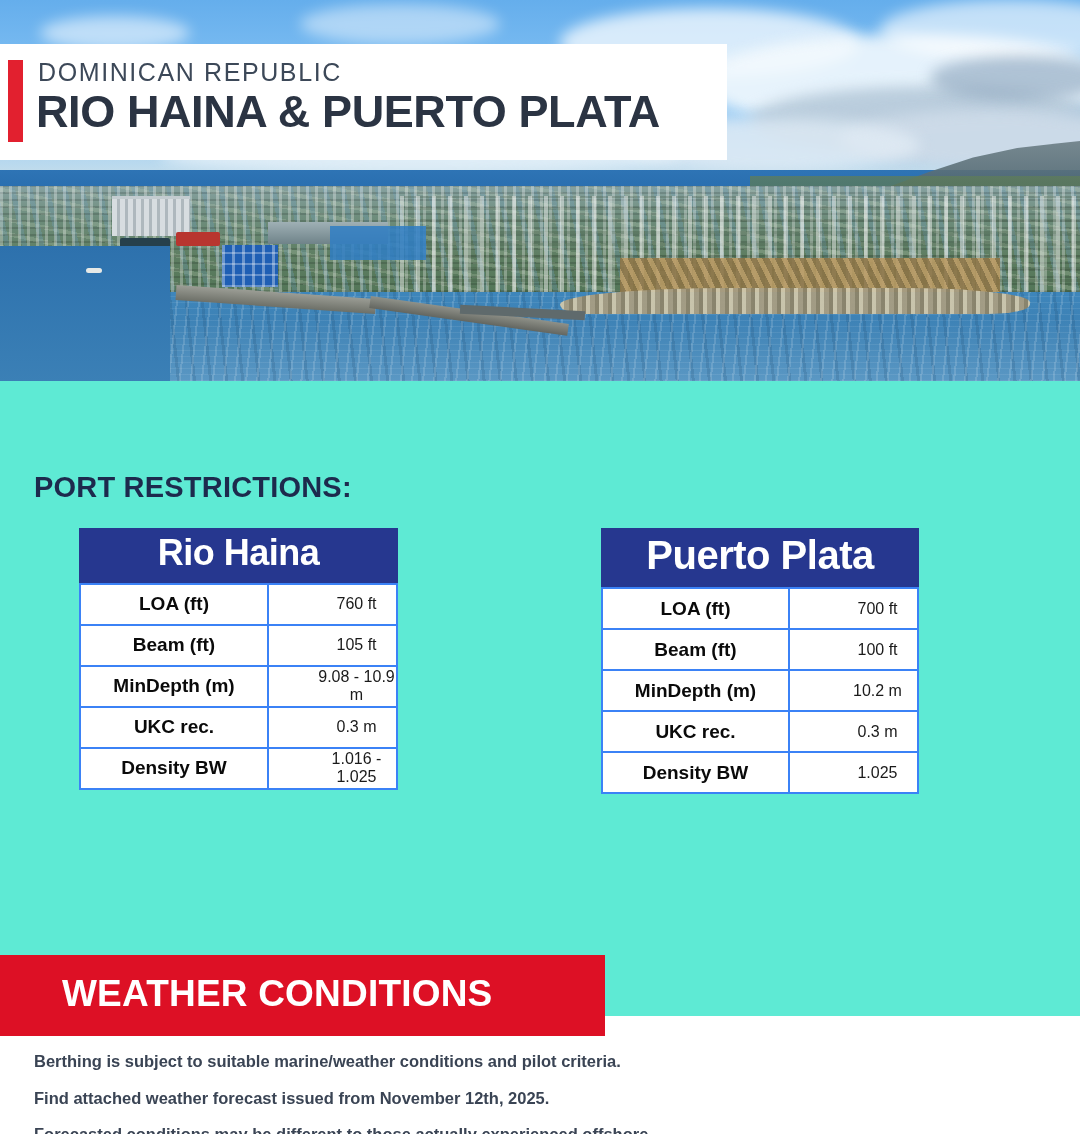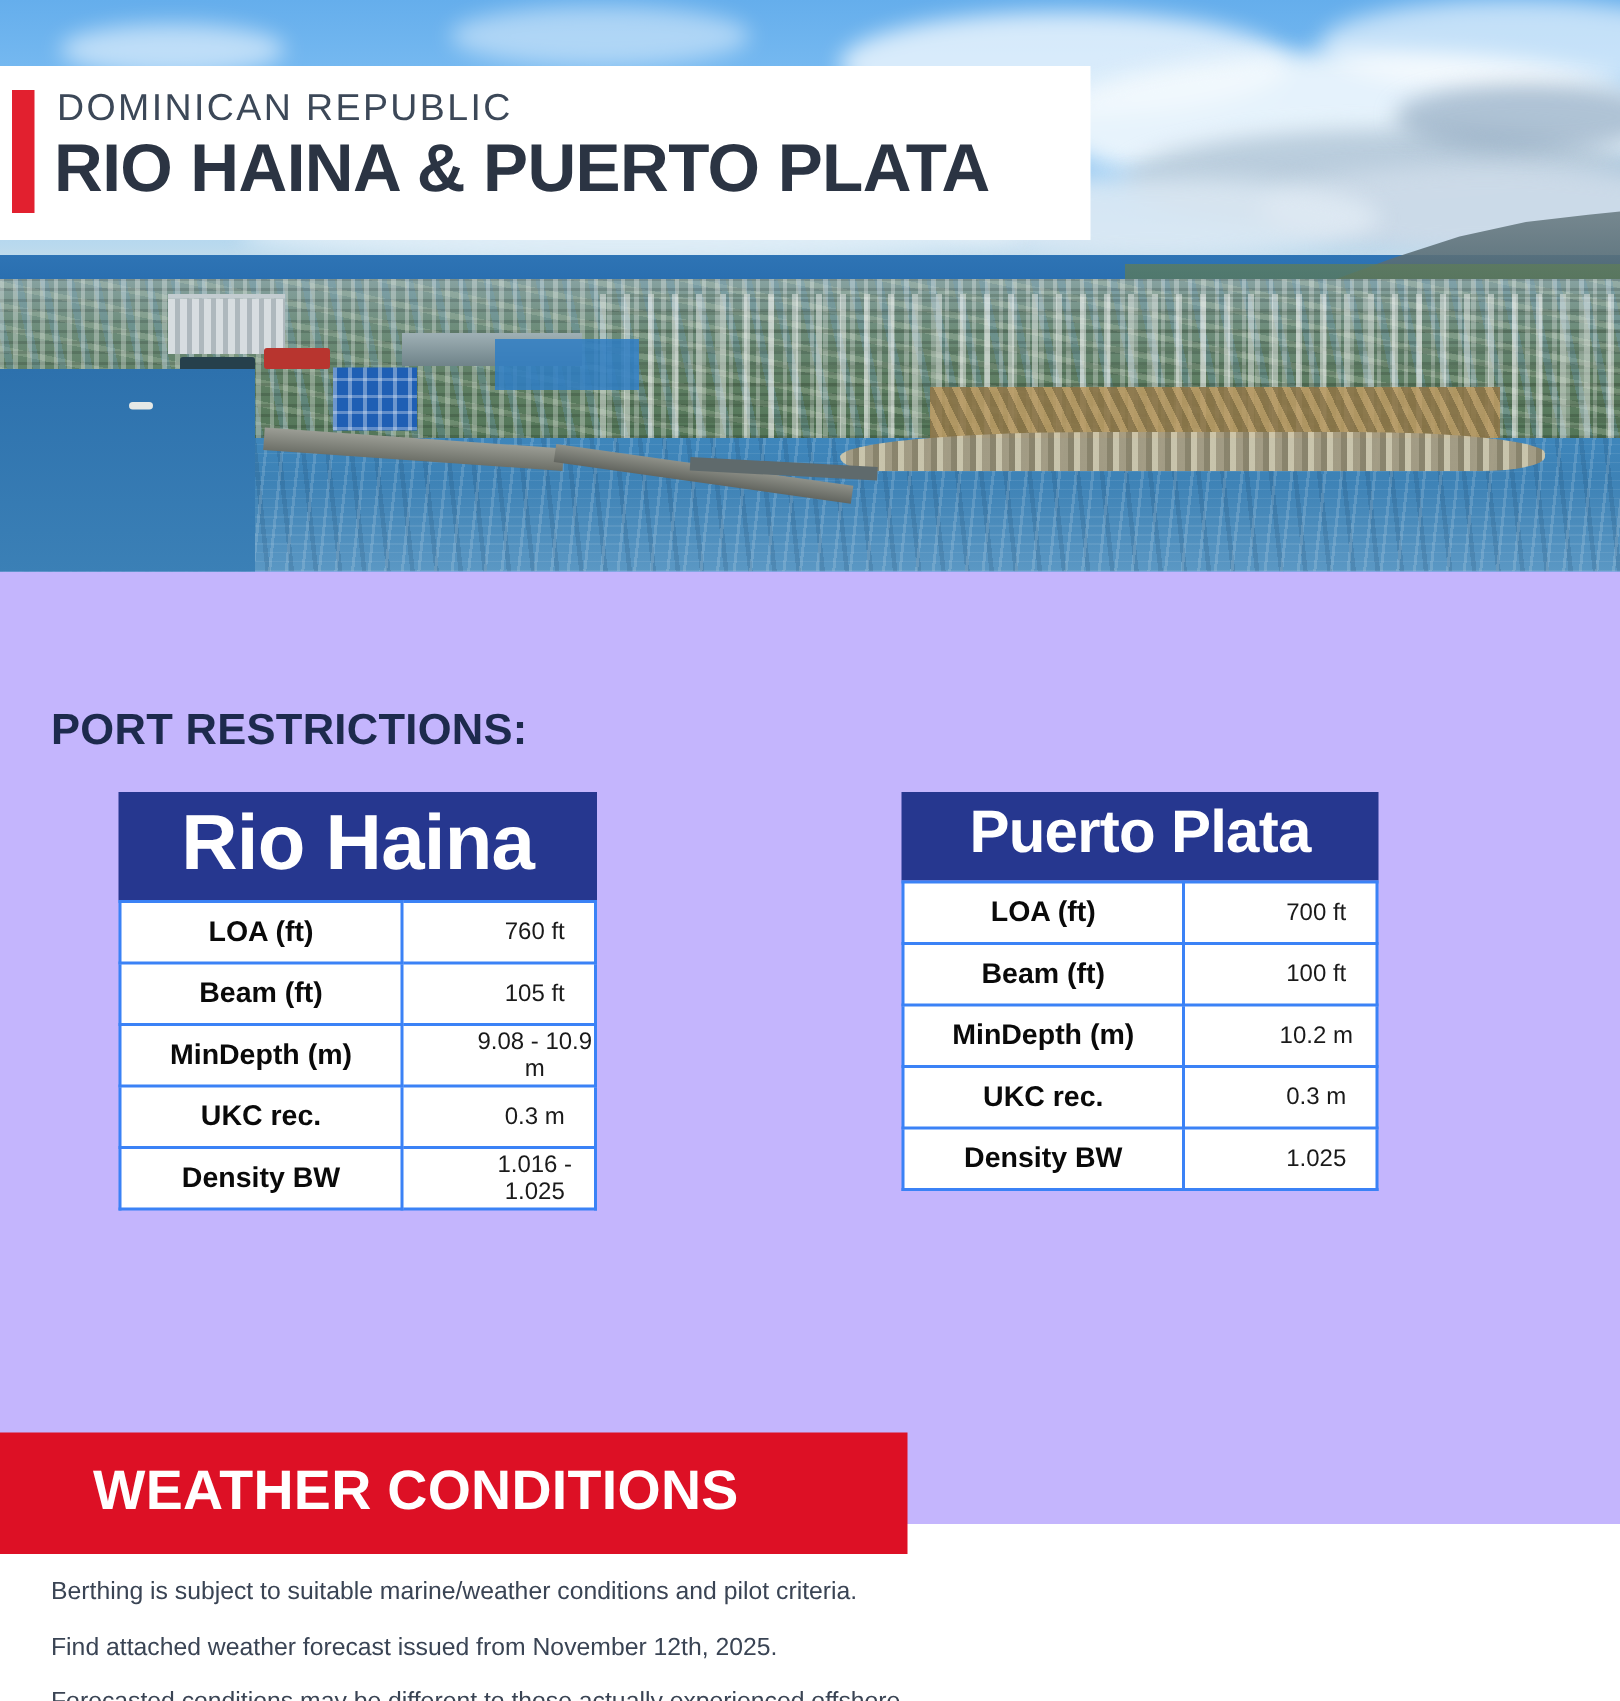--- a/index.html
+++ b/index.html
@@ -9,21 +9,21 @@
     height: 1134px;
     background: #ffffff;
     font-family: "Liberation Sans", sans-serif;
     overflow: hidden;
   }
 
   .page {
     position: relative;
     width: 1080px;
     height: 1016px;
-    background: #c4b5fd;
+    background: #5eead4;
   }
 
   
   .hero {
     position: absolute;
     left: 0; top: 0;
     width: 1080px;
     height: 381px;
     overflow: hidden;
     background: #5ba3dd;
@@ -201,21 +201,21 @@
 
   
   .ptable { position: absolute; }
   .ptable.left  { left: 79px;  top: 528px; width: 319px; }
   .ptable.right { left: 601px; top: 528px; width: 318px; }
 
   .ptable-head {
     background: #26378f;
     color: #ffffff;
     text-align: center;
-    font-size: 52px;
+    font-size: 36px;
     font-weight: 700;
     letter-spacing: -0.5px;
     padding: 6px 0 10px;
     line-height: 1.08;
   }
   .ptable.right .ptable-head { font-size: 40px; }
 
   .ptable table { width: 100%; border-collapse: collapse; table-layout: fixed; }
   .ptable td {
     border: 2px solid #3b82f6;
@@ -251,20 +251,21 @@
     margin-left: 28px;
   }
   .weather-lines {
     position: absolute; left: 34px; top: 1053px; width: 1010px;
   }
   .weather-lines p {
     font-size: 16.5px;
     color: #3a4454;
     line-height: 1;
     margin-bottom: 20px;
+    font-weight: bold;
   }
 </style>
 </head>
 <body>
 
 <div class="page">
 
   <div class="hero">
     <div class="hero-photo">
       <div class="sky"></div>

